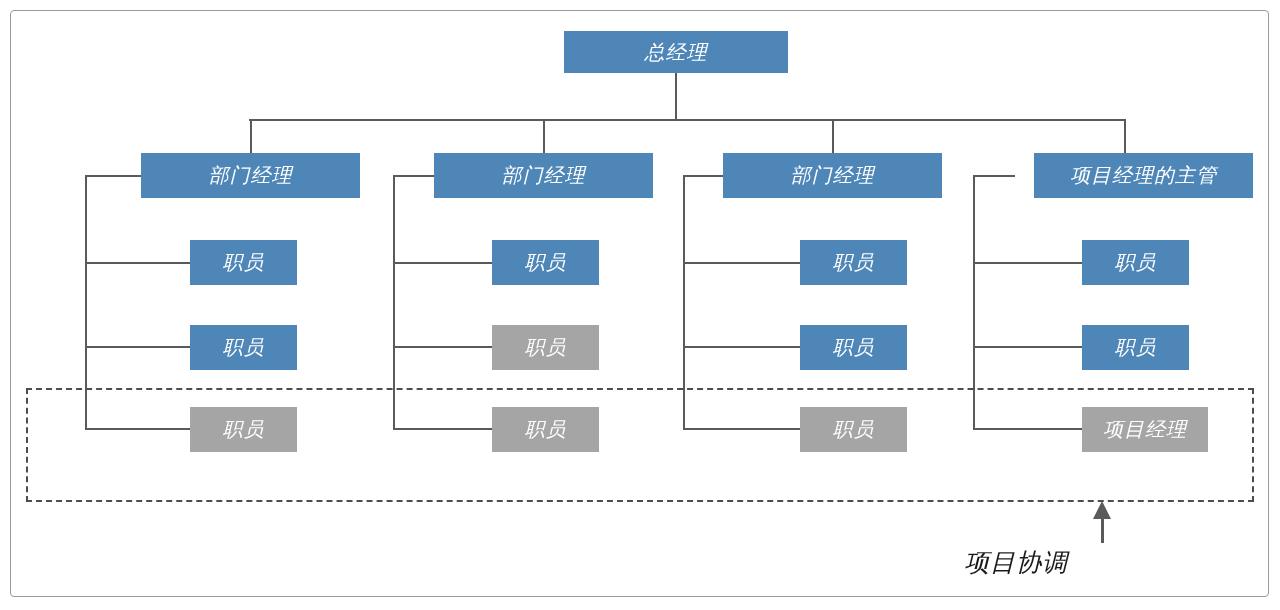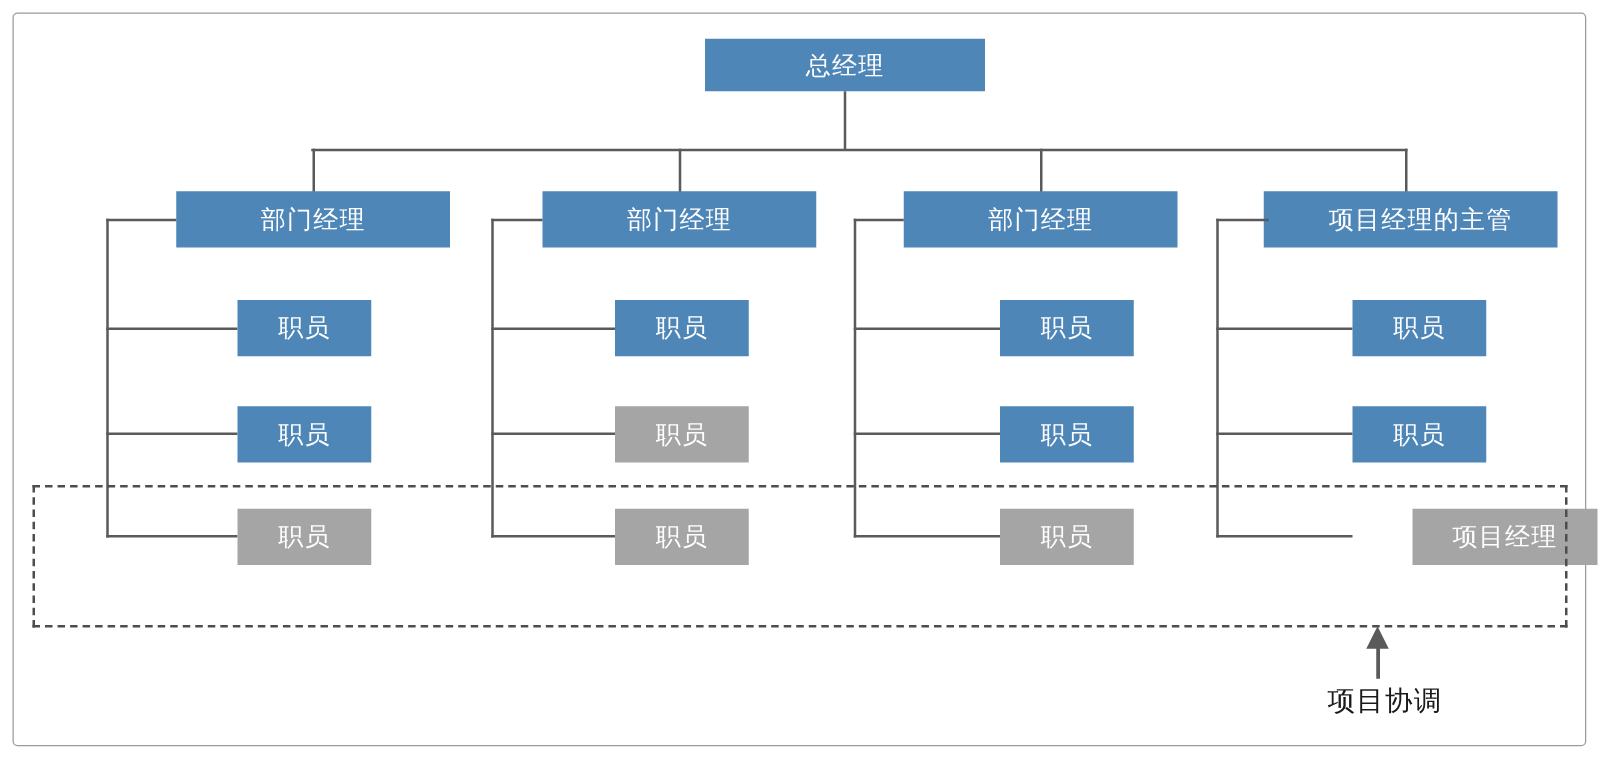--- a/index.html
+++ b/index.html
@@ -1,18 +1,19 @@
 <!DOCTYPE html>
 <html><head>
 <meta charset="utf-8">
 <style>
   html,body{margin:0;padding:0;background:#ffffff;}
   .canvas{
     position:relative;width:1280px;height:610px;background:#ffffff;overflow:hidden;
     font-family:"Liberation Sans","DejaVu Sans",sans-serif;
+    font-style:italic;
   }
   .outer-border{
     position:absolute;left:10px;top:10px;width:1257px;height:585px;
     border:1.5px solid #9a9a9a;border-radius:4px;background:transparent;
   }
   .node{
     position:absolute;color:#ffffff;text-align:center;font-size:20px;
     display:flex;align-items:center;justify-content:center;
     letter-spacing:1px;white-space:nowrap;
   }
@@ -27,22 +28,22 @@
     position:absolute;left:286px;top:524px;width:600px;text-align:center;
     font-size:19px;color:var(--text);letter-spacing:0.5px;
   }
   .arrow-head{
     position:absolute;left:1093px;top:501px;width:0;height:0;
     border-left:9px solid transparent;border-right:9px solid transparent;
     border-bottom:18px solid var(--line);
   }
   .arrow-shaft{position:absolute;left:1101px;top:517px;width:2.5px;height:26px;background:var(--line);}
   .coord-label{
-    position:absolute;left:1008px;top:546px;width:200px;text-align:center;
-    font-size:22px;color:var(--text);letter-spacing:1px;
+    position:absolute;left:964px;top:546px;width:200px;
+    font-size:25px;color:var(--text);letter-spacing:1px;
   }
 </style>
 </head>
 <body>
 
 <div class="canvas" style="--blue: #4E86B8; --gray: #A5A5A5; --line: #5A5A5A; --dash: #4D4D4D; --text: #1A1A1A;">
 
   <div class="outer-border"></div>
 
   <div class="node blue" style="left:564px;top:31px;width:224px;height:42px;">总经理</div>
@@ -76,29 +77,29 @@
       <div class="node blue" style="left:723px;top:153px;width:219px;height:45px;">部门经理</div>
       <div class="line" style="left:683px;top:174.5px;width:40px;height:2px;"></div>
       <div class="line" style="left:683px;top:174.5px;width:2px;height:255.5px;"></div>
       <div class="line" style="left:683px;top:261.5px;width:117px;height:2px;"></div>
       <div class="node blue" style="left:800px;top:240px;width:107px;height:45px;">职员</div>
       <div class="line" style="left:683px;top:346px;width:117px;height:2px;"></div>
       <div class="node blue" style="left:800px;top:324.5px;width:107px;height:45px;">职员</div>
       <div class="line" style="left:683px;top:428px;width:117px;height:2px;"></div>
       <div class="node gray" style="left:800px;top:406.5px;width:107px;height:45px;">职员</div>
       <div class="line" style="left:1123.5px;top:119px;width:2px;height:35px;"></div>
-      <div class="node blue" style="left:1011px;top:153px;width:219px;height:45px;padding-left:16px;">项目经理的主管</div>
+      <div class="node blue" style="left:1034px;top:153px;width:219px;height:45px;">项目经理的主管</div>
       <div class="line" style="left:973px;top:174.5px;width:42px;height:2px;"></div>
       <div class="line" style="left:973px;top:174.5px;width:2px;height:255.5px;"></div>
       <div class="line" style="left:973px;top:261.5px;width:109px;height:2px;"></div>
       <div class="node blue" style="left:1082px;top:240px;width:107px;height:45px;">职员</div>
       <div class="line" style="left:973px;top:346px;width:109px;height:2px;"></div>
       <div class="node blue" style="left:1082px;top:324.5px;width:107px;height:45px;">职员</div>
       <div class="line" style="left:973px;top:428px;width:109px;height:2px;"></div>
-      <div class="node gray" style="left:1082px;top:406.5px;width:148px;height:45px;margin-left:48px;">项目经理</div>
+      <div class="node gray" style="left:1082px;top:406.5px;width:126px;height:45px;">项目经理</div>
     </div>
 
   <div class="dashed-rect"></div>
 
 
   <div class="arrow-head"></div>
   <div class="arrow-shaft"></div>
   <div class="coord-label">项目协调</div>
 
 </div>

